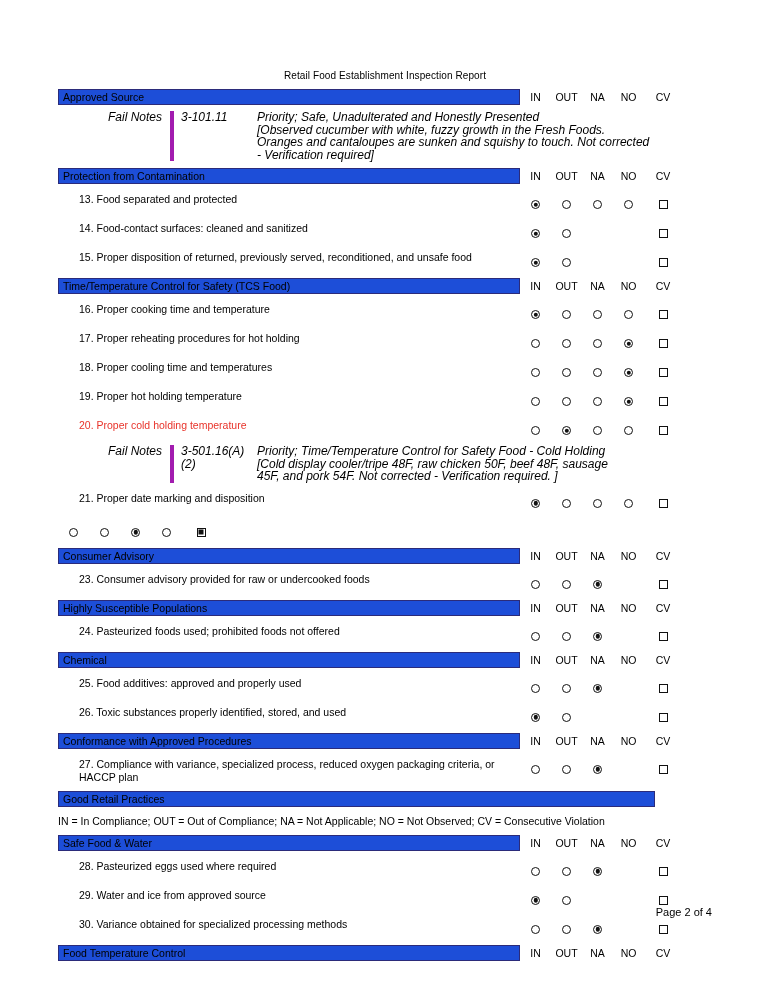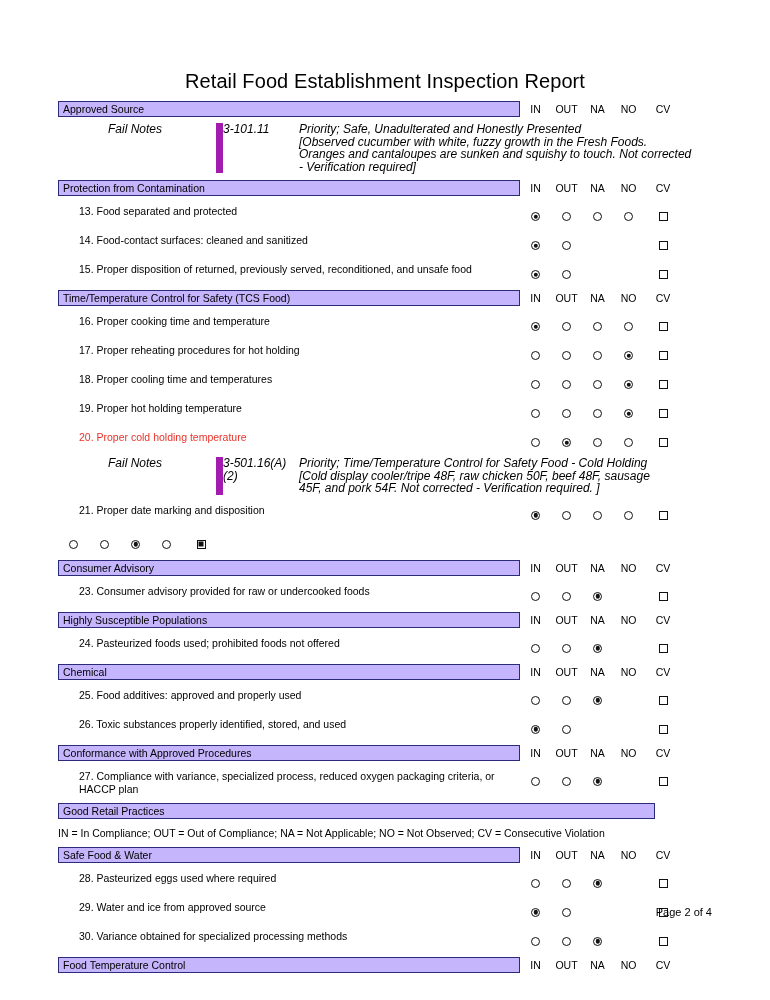--- a/index.html
+++ b/index.html
@@ -4,32 +4,32 @@
 <style>
   html,body{margin:0;padding:0;}
   body{
     width:770px;height:1000px;background:#ffffff;
     font-family:"Liberation Sans", sans-serif;
     color:#000;
     -webkit-font-smoothing:antialiased;
   }
   .page{position:relative;width:770px;height:1000px;box-sizing:border-box;padding:70px 58px 0 58px;}
   .doc-title{
-    text-align:center;font-size:20px;font-weight:400;
+    text-align:center;font-size:10px;font-weight:400;
     margin:0 0 8px 0;letter-spacing:.1px;
   }
   
   .row{display:flex;align-items:flex-start;width:655px;}
   .labelcell{width:462px;flex:0 0 462px;box-sizing:border-box;}
   .marks{display:flex;flex:1;align-items:flex-end;}
   .mk{width:31px;flex:0 0 31px;text-align:center;box-sizing:border-box;}
   .mk.cv{width:38px;flex:0 0 38px;}
   
   .bar{
-    background:#c4b5fd;border:1px solid #2b2b7a;
+    background:#1d4ed8;border:1px solid #2b2b7a;
     box-sizing:border-box;height:16px;line-height:14px;
     font-size:10.5px;padding:0 4px;color:#000;width:462px;
     white-space:nowrap;overflow:hidden;
   }
   .bar.wide{width:597px;}
   .hdrrow{margin-top:7px;}
   .colhdr{font-size:10.5px;line-height:16px;text-align:center;color:#000;}
   
   .item{margin-top:9px;}
   .item .labelcell{
@@ -53,22 +53,22 @@
   .chk.on::after{
     content:"";position:absolute;left:50%;top:50%;
     width:5px;height:5px;background:#111;
     transform:translate(-50%,-50%);
   }
   .mkpad{padding-top:2px;}
   
   .failnote{display:flex;margin-top:6px;padding-left:26px;font-style:italic;font-size:12px;}
   .fn-label{width:78px;flex:0 0 78px;text-align:right;padding-right:8px;line-height:12.5px;}
   .fn-code{
-    width:76px;flex:0 0 76px;border-left:7px solid #a21caf;
-    line-height:12.5px;margin-left:46px;
+    width:76px;flex:0 0 76px;border-left:4px solid #a21caf;
+    padding-left:7px;line-height:12.5px;
   }
   .fn-text{flex:1;line-height:12.5px;}
   .fn-text div{white-space:nowrap;}
   
   .legend{font-size:10.5px;margin-top:8px;line-height:13px;}
   
   .footer{
     position:absolute;right:58px;bottom:82px;
     font-size:11px;
   }

